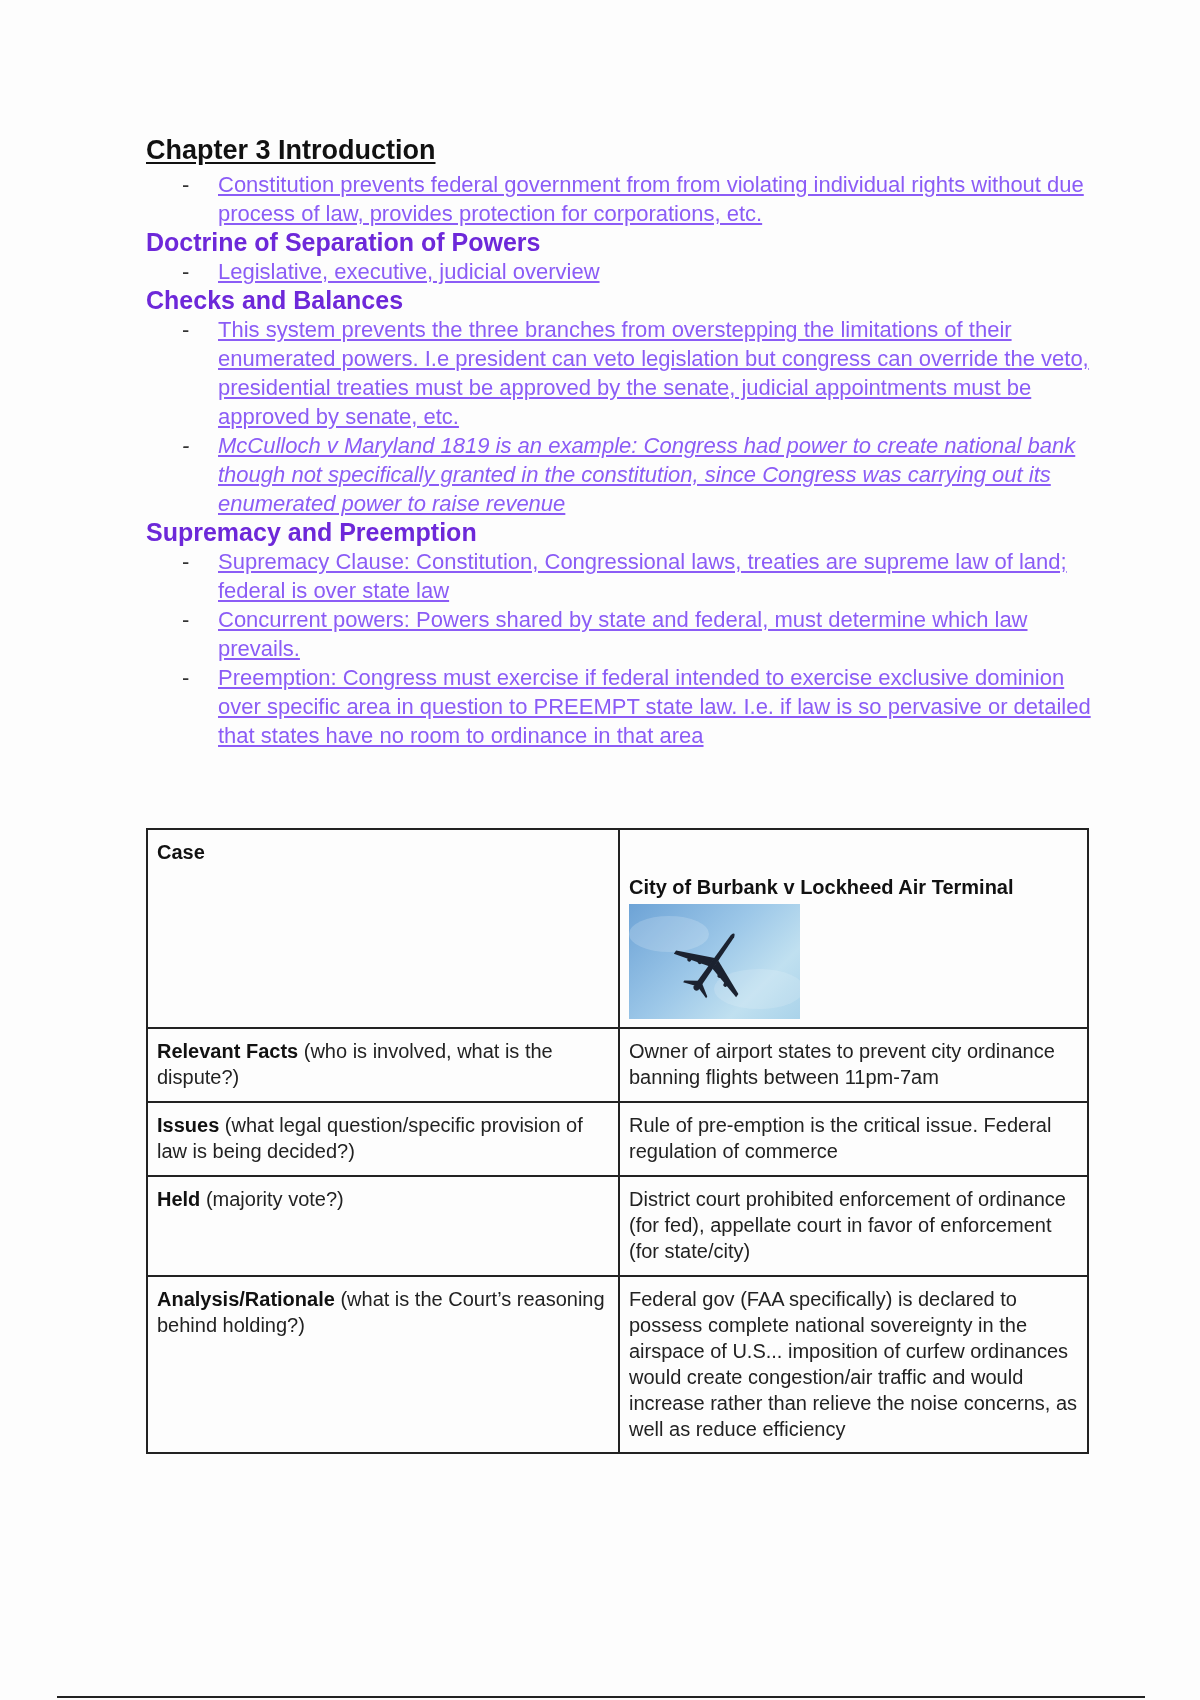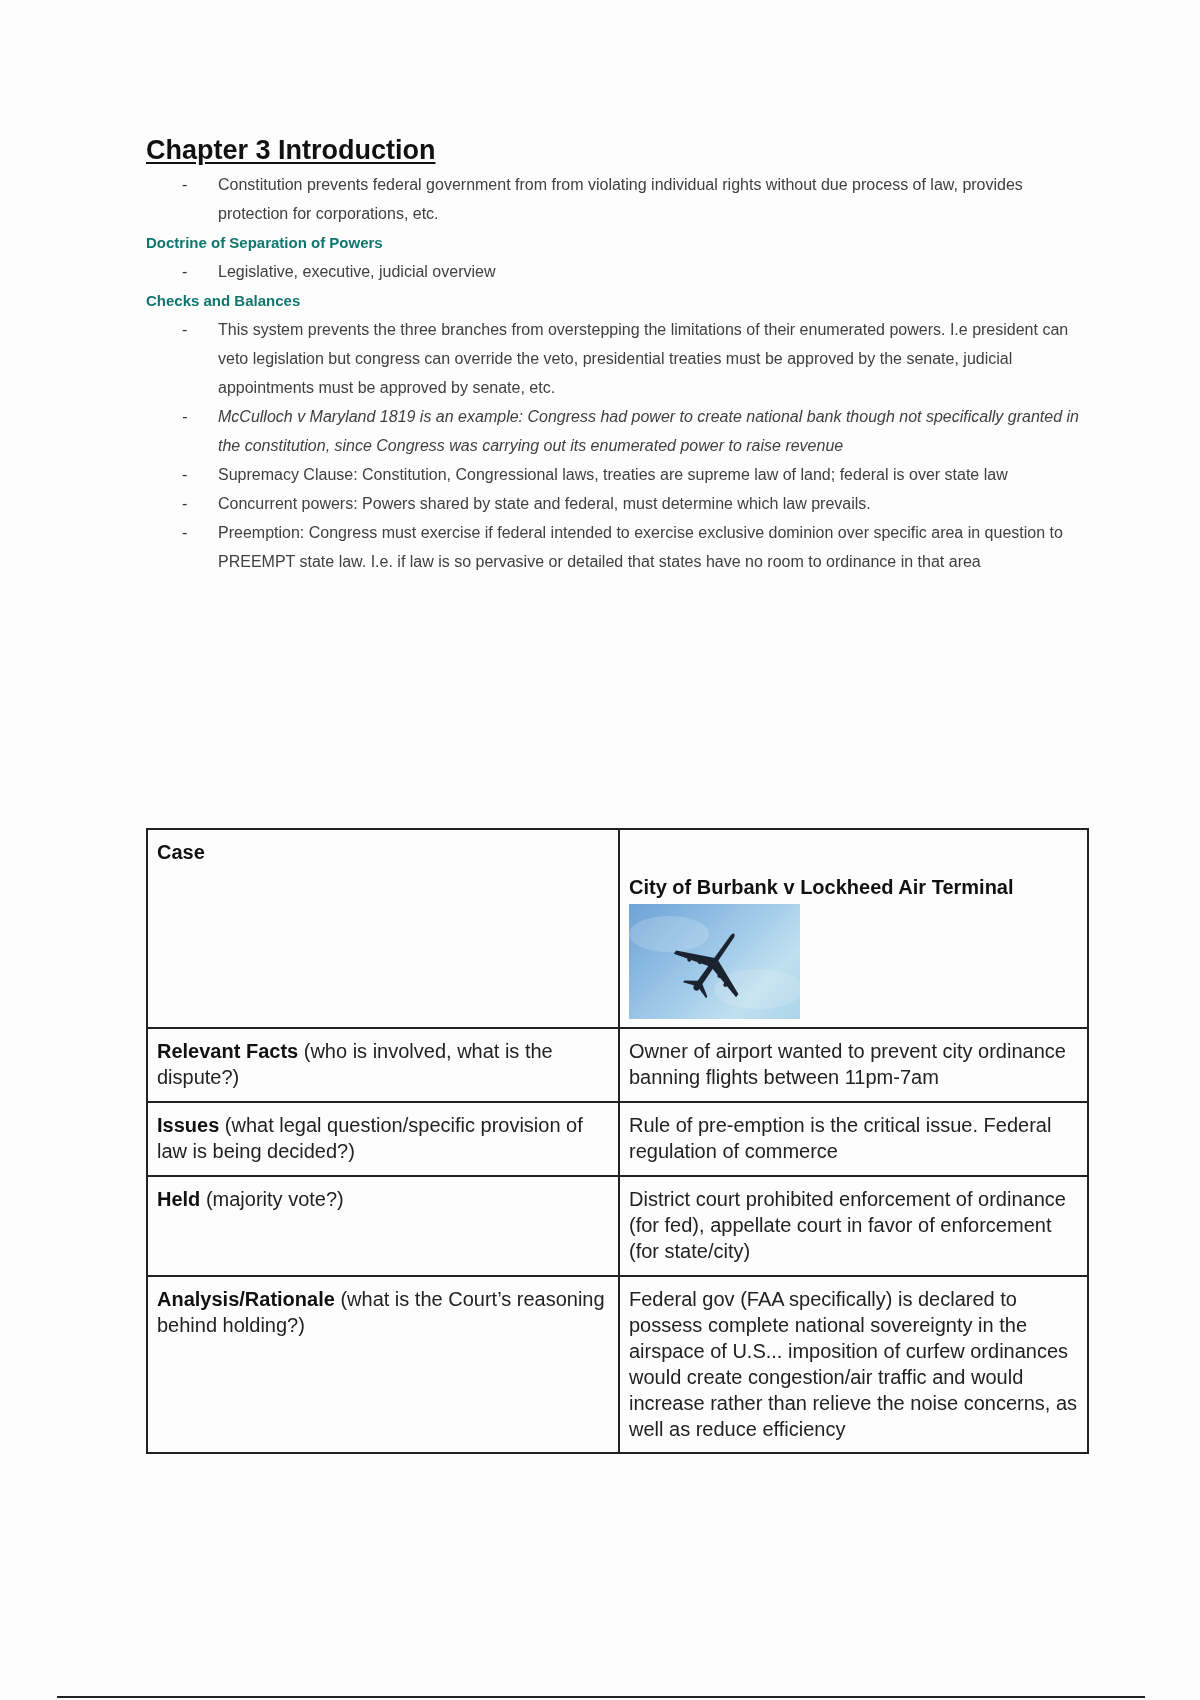--- a/index.html
+++ b/index.html
@@ -5,24 +5,24 @@
   html, body { margin: 0; padding: 0; }
   body {
     width: 1200px; height: 1700px; background: #fdfdfd; position: relative; overflow: hidden;
     font-family: "Liberation Sans", sans-serif; color: #1e1e1e;
   }
   .page { position: absolute; left: 146px; top: 134px; width: 950px; }
   .title {
     font-size: 27px; font-weight: bold; text-decoration: underline; text-underline-offset: 3px;
     margin: 0 0 4px 0; line-height: 32px; color: #111;
   }
-  .heading { font-size: 15px; font-weight: bold; line-height: 29px; margin: 0; color: #0f766e; }
+  .heading { font-size: 25px; font-weight: bold; line-height: 29px; margin: 0; color: #6d28d9; }
   ul.bullets { list-style: none; margin: 0; padding: 0; }
   ul.bullets li {
-    position: relative; padding-left: 72px; font-size: 16px; line-height: 29px; color: #404040;
+    position: relative; padding-left: 72px; font-size: 22px; line-height: 29px; color: #8b5cf6; text-decoration: underline;
   }
   ul.bullets li::before {
     content: "-"; position: absolute; left: 36px; top: 0; color: #333;
   }
   ul.bullets li.italic { font-style: italic; }
   .case-table {
     position: absolute; left: 146px; top: 828px; width: 943px;
     border-collapse: collapse; table-layout: fixed;
   }
   .case-table td {
@@ -60,20 +60,21 @@
   <ul class="bullets">
     <li>Legislative, executive, judicial overview</li>
   </ul>
 
   <div class="heading">Checks and Balances</div>
   <ul class="bullets">
     <li>This system prevents the three branches from overstepping the limitations of their enumerated powers. I.e president can veto legislation but congress can override the veto, presidential treaties must be approved by the senate, judicial appointments must be approved by senate, etc.</li>
     <li class="italic">McCulloch v Maryland 1819 is an example: Congress had power to create national bank though not specifically granted in the constitution, since Congress was carrying out its enumerated power to raise revenue</li>
   </ul>
 
+  <div class="heading">Supremacy and Preemption</div>
   <ul class="bullets">
     <li>Supremacy Clause: Constitution, Congressional laws, treaties are supreme law of land; federal is over state law</li>
     <li>Concurrent powers: Powers shared by state and federal, must determine which law prevails.</li>
     <li>Preemption: Congress must exercise if federal intended to exercise exclusive dominion over specific area in question to PREEMPT state law. I.e. if law is so pervasive or detailed that states have no room to ordinance in that area</li>
   </ul>
 </div>
 
 <table class="case-table">
   <tbody>
       <tr class="row-case">
@@ -94,21 +95,21 @@
             <rect x="20" y="4" width="4" height="8" rx="2"></rect>
             <rect x="-14" y="0" width="4" height="8" rx="2"></rect>
             <rect x="10" y="0" width="4" height="8" rx="2"></rect>
           </g>
         </svg>
       </div>
     </td>
   </tr>
   <tr class="row-facts">
     <td class="label"><b>Relevant Facts</b><span> (who is involved, what is the dispute?)</span></td>
-    <td>Owner of airport wanted to prevent city ordinance banning flights between 11pm-7am</td>
+    <td>Owner of airport states to prevent city ordinance banning flights between 11pm-7am</td>
   </tr>
   <tr class="row-issues">
     <td class="label"><b>Issues</b><span> (what legal question/specific provision of law is being decided?)</span></td>
     <td>Rule of pre-emption is the critical issue. Federal regulation of commerce</td>
   </tr>
   <tr class="row-held">
     <td class="label"><b>Held</b><span> (majority vote?)</span></td>
     <td>District court prohibited enforcement of ordinance (for fed), appellate court in favor of enforcement (for state/city)</td>
   </tr>
   <tr class="row-analysis">

